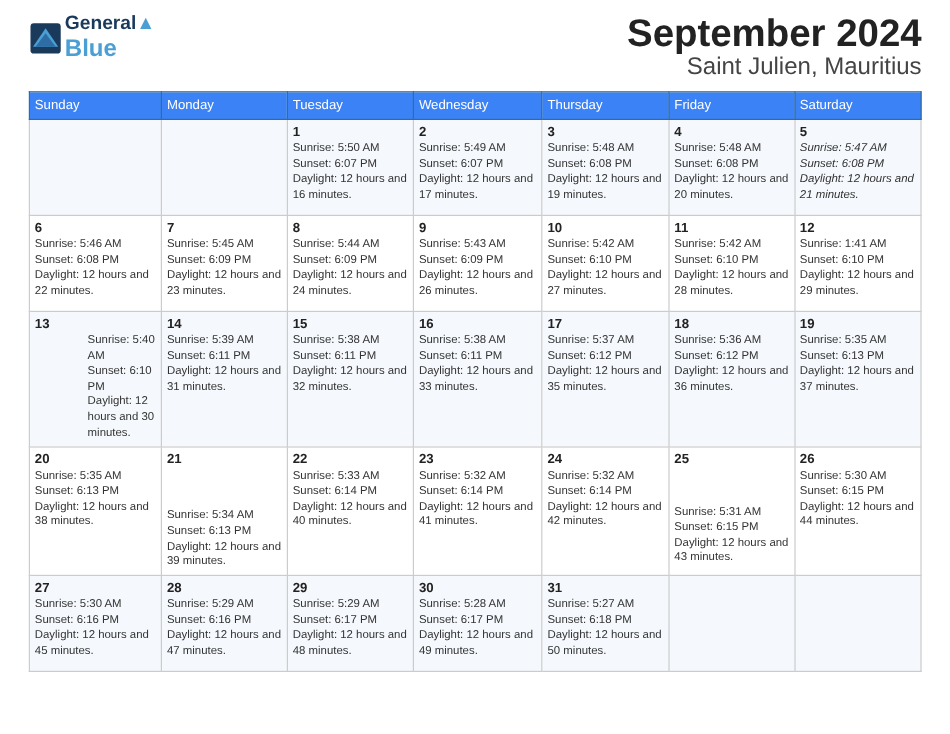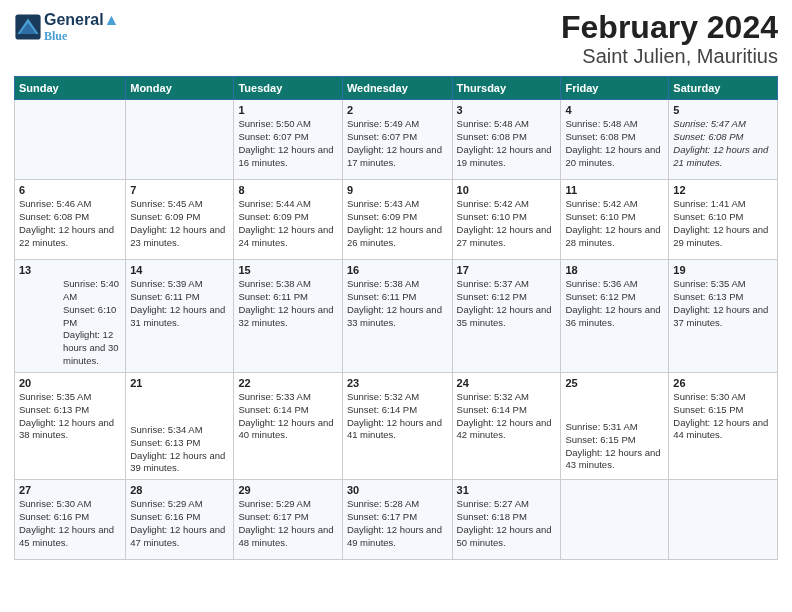--- a/index.html
+++ b/index.html
@@ -7,21 +7,21 @@
       font-family: Arial, sans-serif;
       background: #fff;
       width: 792px;
       height: 612px;
       overflow: hidden;
     }
     .container {
       width: 792px;
       height: 612px;
       background: #fff;
-      padding: 10px 14px;
+      padding: 10px 24px;
     }
     .header {
       display: flex;
       justify-content: space-between;
       align-items: flex-start;
       margin-bottom: 8px;
     }
     .logo {
       display: flex;
       align-items: center;
@@ -43,26 +43,26 @@
     .subtitle {
       font-size: 20px;
       color: #444;
     }
     table {
       width: 100%;
       border-collapse: collapse;
       font-size: 10px;
     }
     thead tr th {
-      background: #0f766e;
+      background: #3b82f6;
       color: #fff;
       padding: 5px 4px;
       text-align: left;
       font-size: 11px;
-      font-weight: bold;
+      font-weight: normal;
       border: 1px solid #2e6da4;
     }
     tbody tr td {
       border: 1px solid #ccc;
       vertical-align: top;
       padding: 4px 4px;
       height: 80px;
       width: 113px;
       background: #fff;
     }
@@ -93,25 +93,25 @@
 <div class="container">
   <div class="header">
     <div class="logo">
       <svg class="logo-icon" viewBox="0 0 40 40" xmlns="http://www.w3.org/2000/svg">
         <rect x="2" y="2" width="36" height="36" rx="4" fill="#1a3a5c"></rect>
         <polygon points="20,8 35,30 5,30" fill="#4a9fd4"></polygon>
         <polygon points="20,14 32,30 8,30" fill="#2e6da4"></polygon>
       </svg>
       <div>
         <div style="font-size:16px;font-weight:bold;color:#1a3a5c;line-height:1.2;">General<span style="color:#4a9fd4;">▲</span></div>
-        <div style="font-size:12px;font-weight:bold;color:#4a9fd4;line-height:1.2;font-family:Liberation Serif, serif;">Blue</div>
+        <div style="font-size:20px;font-weight:bold;color:#4a9fd4;line-height:1.2;">Blue</div>
       </div>
     </div>
     <div class="title-block">
-      <div class="month-title">February 2024</div>
+      <div class="month-title">September 2024</div>
       <div class="subtitle">Saint Julien, Mauritius</div>
     </div>
   </div>
 
   <table>
     <thead>
       <tr>
       <th>Sunday</th>
           <th>Monday</th>
           <th>Tuesday</th>

